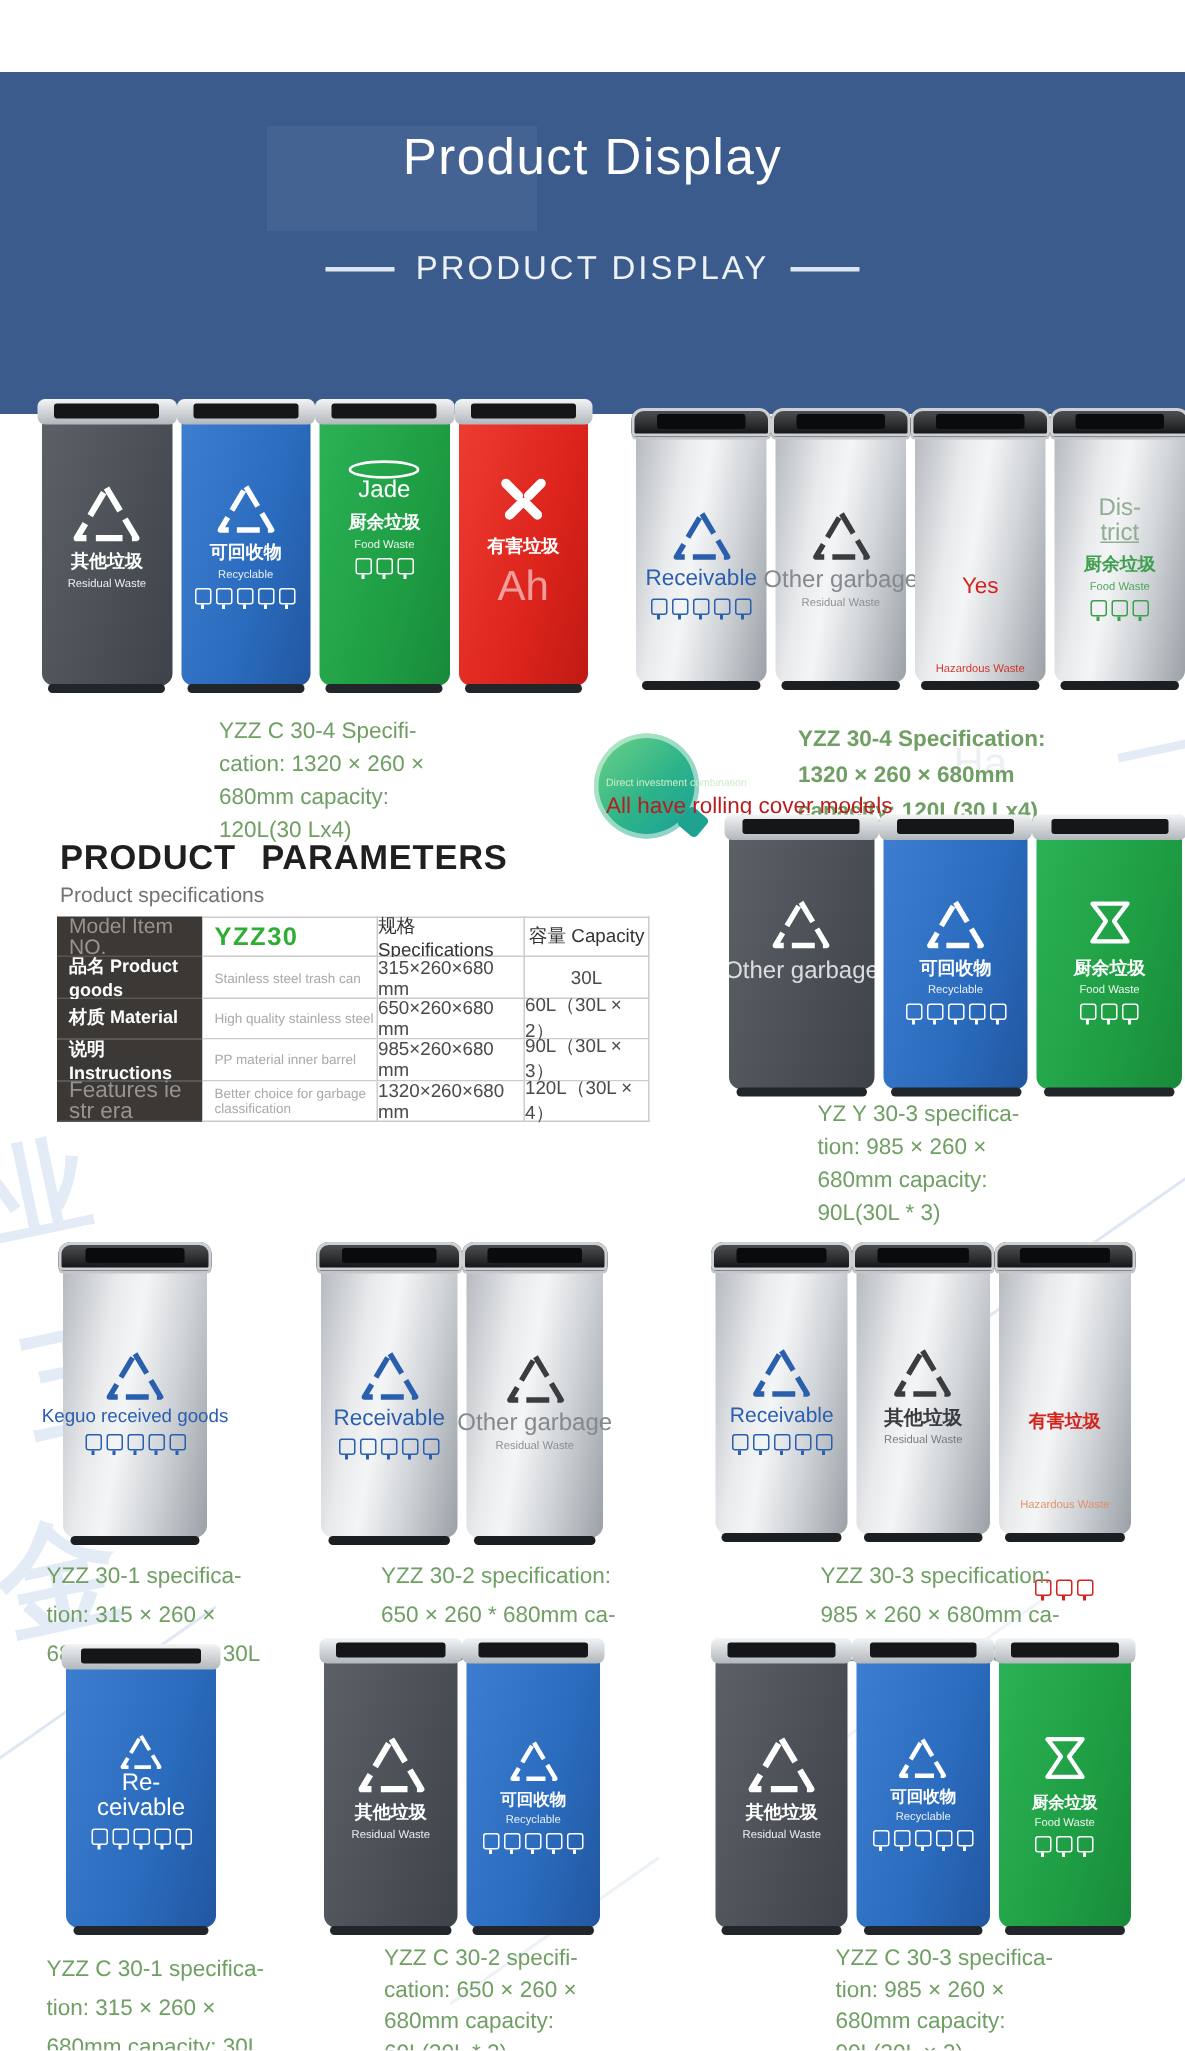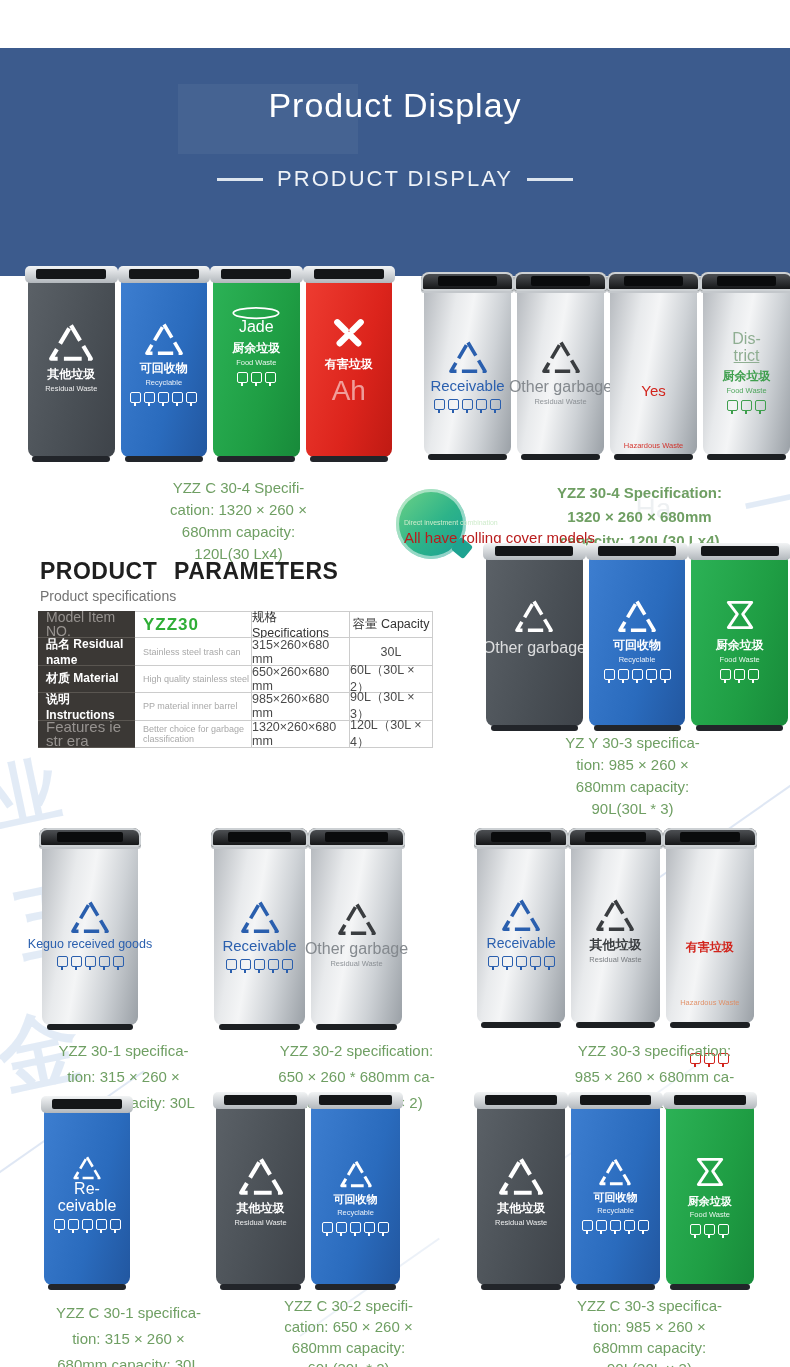--- a/index.html
+++ b/index.html
@@ -48,21 +48,21 @@
   .slabel{font-size:15px;margin-top:3px;white-space:nowrap;}
   .slabel-big{font-size:16px;white-space:nowrap;}
   .ghost{font-size:28px;color:#fff;opacity:.55;margin-top:2px;}
   .steel .ghost{color:#eceff1;opacity:.9;}
   .paleover{font-size:16px;color:rgba(255,255,255,.8);white-space:nowrap;margin-top:6px;}
   .grayover{font-size:16px;color:#84898e;white-space:nowrap;margin-top:4px;}
   .topword{font-size:16px;color:#fff;margin-top:-2px;}
   .ell{width:56px;height:14px;}
 
   
-  .cap{position:absolute;color:#6f9f63;font-size:15px;line-height:22px;text-align:center;}
+  .cap{position:absolute;color:#6f9f63;font-size:15px;line-height:22px;}
   .cap.lh24{line-height:24px;font-weight:bold;}
   .cap.lh26{line-height:26px;}
   .cap.lh21{line-height:21px;}
 
   
   .pp-title{position:absolute;left:40px;top:558px;font-size:23px;font-weight:800;color:#1f1f1f;letter-spacing:.5px;word-spacing:10px;}
   .pp-sub{position:absolute;left:40px;top:588px;font-size:14px;color:#737373;}
   .ptable{position:absolute;left:38px;top:611px;width:395px;display:grid;grid-template-columns:97px 117px 98px 83px;grid-auto-rows:27.4px;}
   .ptable .cell{display:flex;align-items:center;box-sizing:border-box;border:1px solid #ccc;border-top:none;border-left:none;background:#fff;}
   .ptable .cell.topline{border-top:1px solid #ccc;}
@@ -263,21 +263,21 @@
 
   <div class="pp-title">PRODUCT PARAMETERS</div>
   <div class="pp-sub">Product specifications</div>
 
   <div class="ptable">
     <div class="cell th muted">Model Item NO.</div>
     <div class="cell c2 model topline">YZZ30</div>
     <div class="cell c3 hdr topline">规格  Specifications</div>
     <div class="cell c4 hdr topline">容量  Capacity</div>
 
-    <div class="cell th">品名  Residual name</div>
+    <div class="cell th">品名  Product goods</div>
     <div class="cell c2">Stainless steel trash can</div>
     <div class="cell c3">315×260×680 mm</div>
     <div class="cell c4">30L</div>
 
     <div class="cell th">材质  Material</div>
     <div class="cell c2">High quality stainless steel</div>
     <div class="cell c3">650×260×680 mm</div>
     <div class="cell c4">60L（30L × 2）</div>
 
     <div class="cell th">说明  Instructions</div>
@@ -468,21 +468,21 @@
       </div>
       <div class="foot"></div>
     </div>
   </div>
   <div class="cap lh26" style="left:547px;top:1038px;width:215px">
     <div>YZZ 30-3 specification:</div>
     <div>985 × 260 × 680mm ca-</div>
     <div>pacity: 90L(30 Lx3)</div>
   </div>
 
-  <div class="pgroup" style="left:44px;top:1096px;width:86px;height:194px">
+  <div class="pgroup" style="left:44px;top:1096px;width:100px;height:194px">
     <div class="bin colored c-blue">
       <div class="lid">
           <i class="slot"></i>
         </div>
       <div class="face whiteink" style="padding-top:48px">
         <svg class="ic small" viewBox="0 0 44 40" style="width:30px;height:26px">
             <path d="M22 5 41 37 3 37Z" fill="none" stroke="currentColor" stroke-width="4" stroke-linejoin="round" stroke-dasharray="17 6"></path>
           </svg>
         <div class="slabel-big whiteink" style="line-height:17px">Re-</div>
         <div class="slabel-big whiteink" style="line-height:17px">ceivable</div>

